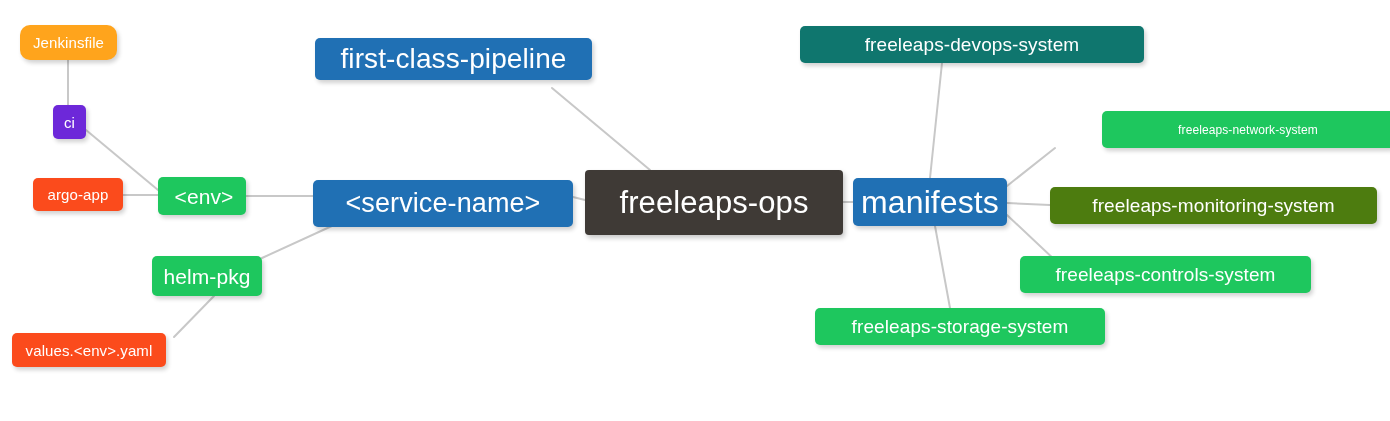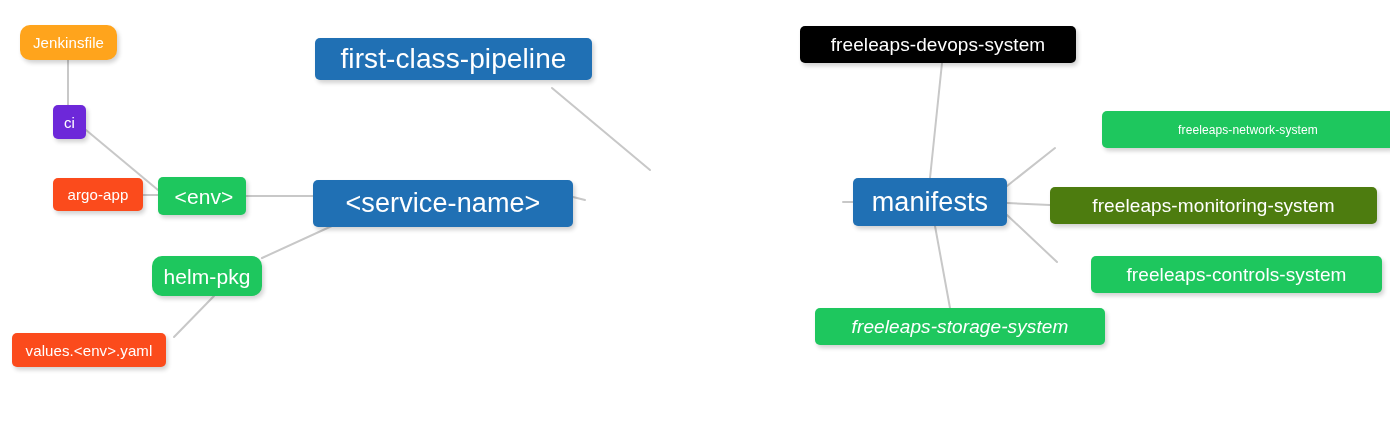--- a/index.html
+++ b/index.html
@@ -60,25 +60,26 @@
       <path d="M 552 88 L 650 170" stroke="#c8c8c8" stroke-width="2" fill="none" stroke-linecap="round"></path>
       <path d="M 843 202 L 853 202" stroke="#c8c8c8" stroke-width="2" fill="none" stroke-linecap="round"></path>
       <path d="M 942 63 L 930 178" stroke="#c8c8c8" stroke-width="2" fill="none" stroke-linecap="round"></path>
       <path d="M 1055 148 L 1007 186" stroke="#c8c8c8" stroke-width="2" fill="none" stroke-linecap="round"></path>
       <path d="M 1050 205 L 1007 203" stroke="#c8c8c8" stroke-width="2" fill="none" stroke-linecap="round"></path>
       <path d="M 1057 262 L 1007 215" stroke="#c8c8c8" stroke-width="2" fill="none" stroke-linecap="round"></path>
       <path d="M 950 308 L 935 226" stroke="#c8c8c8" stroke-width="2" fill="none" stroke-linecap="round"></path>
     </svg>
 <div class="node" style="left: 20px; top: 25px; width: 97px; height: 35px; background: rgb(255, 164, 28); font-size: 15px; border-radius: 10px;">Jenkinsfile</div>
     <div class="node" style="left: 53px; top: 105px; width: 33px; height: 34px; background: #6d28d9; font-size: 15px;">ci</div>
-    <div class="node" style="left: 33px; top: 178px; width: 90px; height: 33px; background: rgb(251, 75, 28); font-size: 15px; margin-left: 20px;">argo-app</div>
+    <div class="node" style="left: 33px; top: 178px; width: 90px; height: 33px; background: rgb(251, 75, 28); font-size: 15px;">argo-app</div>
     <div class="node" style="left: 158px; top: 177px; width: 88px; height: 38px; background: rgb(30, 199, 94); font-size: 21px; padding-left: 14px;">&lt;env&gt;</div>
-    <div class="node" style="left: 152px; top: 256px; width: 110px; height: 40px; background: rgb(30, 199, 94); font-size: 21px; border-radius: 10px;">helm-pkg</div>
+    <div class="node" style="left: 152px; top: 256px; width: 110px; height: 40px; background: rgb(30, 199, 94); font-size: 21px;">helm-pkg</div>
     <div class="node" style="left: 12px; top: 333px; width: 154px; height: 34px; background: rgb(251, 75, 28); font-size: 15px;">values.&lt;env&gt;.yaml</div>
     <div class="node" style="left: 315px; top: 38px; width: 277px; height: 42px; background: rgb(32, 112, 180); font-size: 28px;">first-class-pipeline</div>
     <div class="node" style="left: 313px; top: 172px; width: 260px; height: 47px; background: rgb(32, 112, 180); font-size: 27px; margin-top: 8px;">&lt;service-name&gt;</div>
-    <div class="node" style="left: 853px; top: 178px; width: 154px; height: 48px; background: rgb(32, 112, 180); font-size: 27px;">manifests</div>
-    <div class="node" style="left: 800px; top: 26px; width: 276px; height: 37px; background: #000000; font-size: 19px;">freeleaps-devops-system</div>
+    <div class="node root" style="left: 585px; top: 170px; width: 258px; height: 65px; background: rgb(63, 58, 54); font-size: 31px;">freeleaps-ops</div>
+    <div class="node" style="left: 853px; top: 178px; width: 154px; height: 48px; background: rgb(32, 112, 180); font-size: 32px;">manifests</div>
+    <div class="node" style="left: 800px; top: 26px; width: 344px; height: 37px; background: #0f766e; font-size: 19px;">freeleaps-devops-system</div>
     <div class="node" style="left: 1102px; top: 111px; width: 292px; height: 37px; background: rgb(30, 199, 94); font-size: 12px;">freeleaps-network-system</div>
     <div class="node" style="left: 1050px; top: 187px; width: 327px; height: 37px; background: #4d7c0f; font-size: 19px;">freeleaps-monitoring-system</div>
-    <div class="node" style="left: 1091px; top: 256px; width: 291px; height: 37px; background: rgb(30, 199, 94); font-size: 19px; text-align: center;">freeleaps-controls-system</div>
-    <div class="node" style="left: 815px; top: 308px; width: 290px; height: 37px; background: rgb(30, 199, 94); font-size: 19px; font-style: italic;">freeleaps-storage-system</div>
+    <div class="node" style="left: 1020px; top: 256px; width: 291px; height: 37px; background: rgb(30, 199, 94); font-size: 19px; text-align: center;">freeleaps-controls-system</div>
+    <div class="node" style="left: 815px; top: 308px; width: 290px; height: 37px; background: rgb(30, 199, 94); font-size: 19px;">freeleaps-storage-system</div>
   </div>
 
 </body></html>

